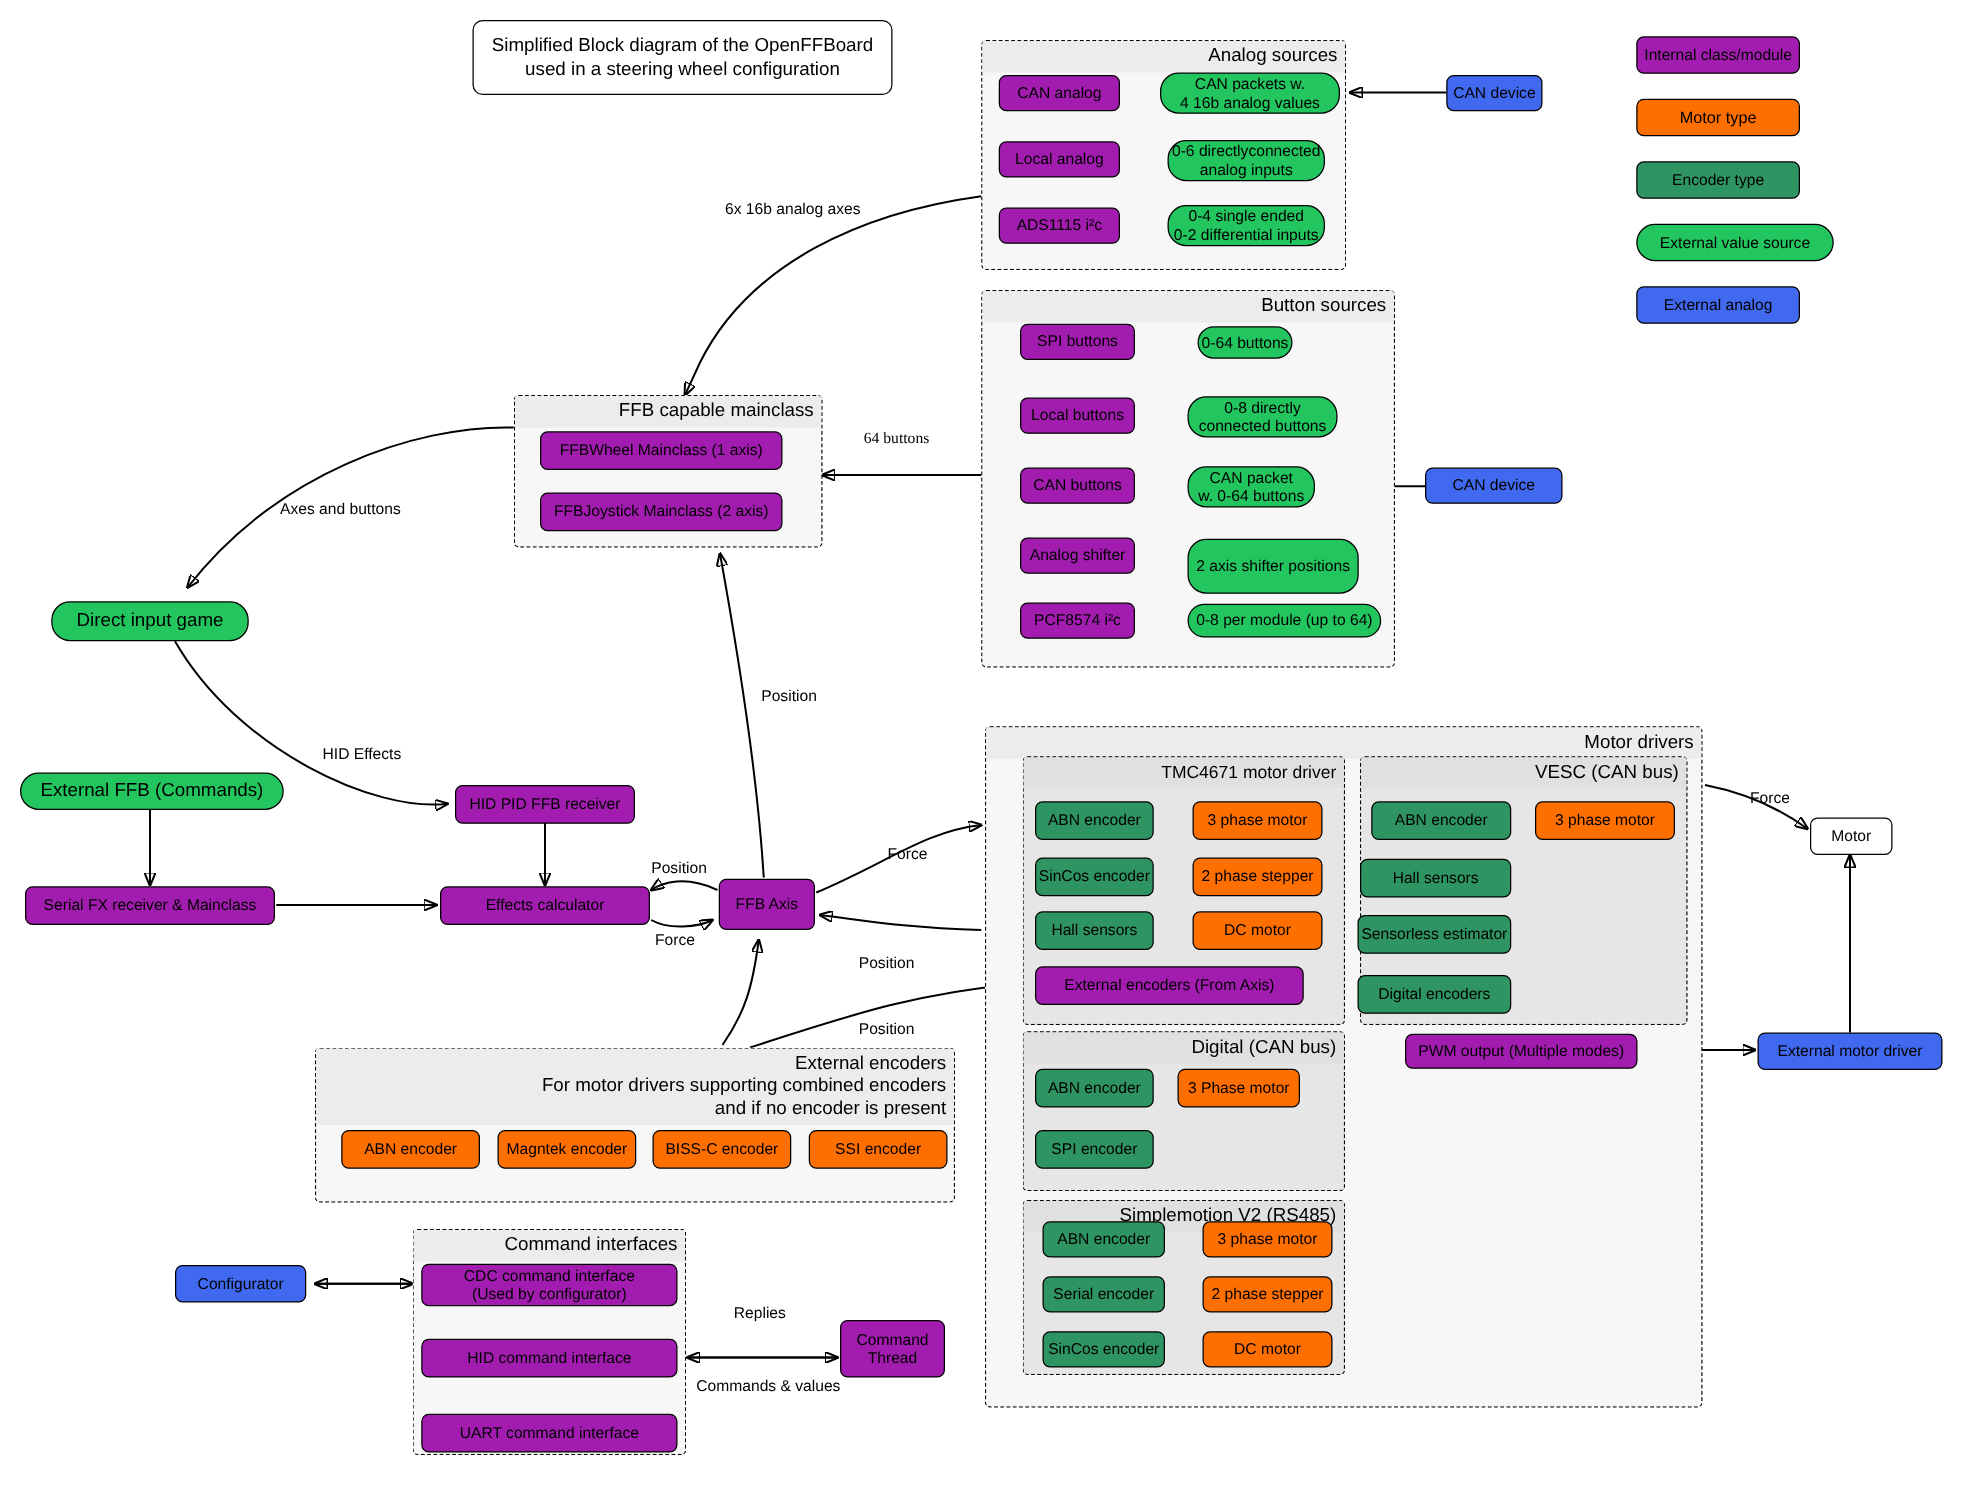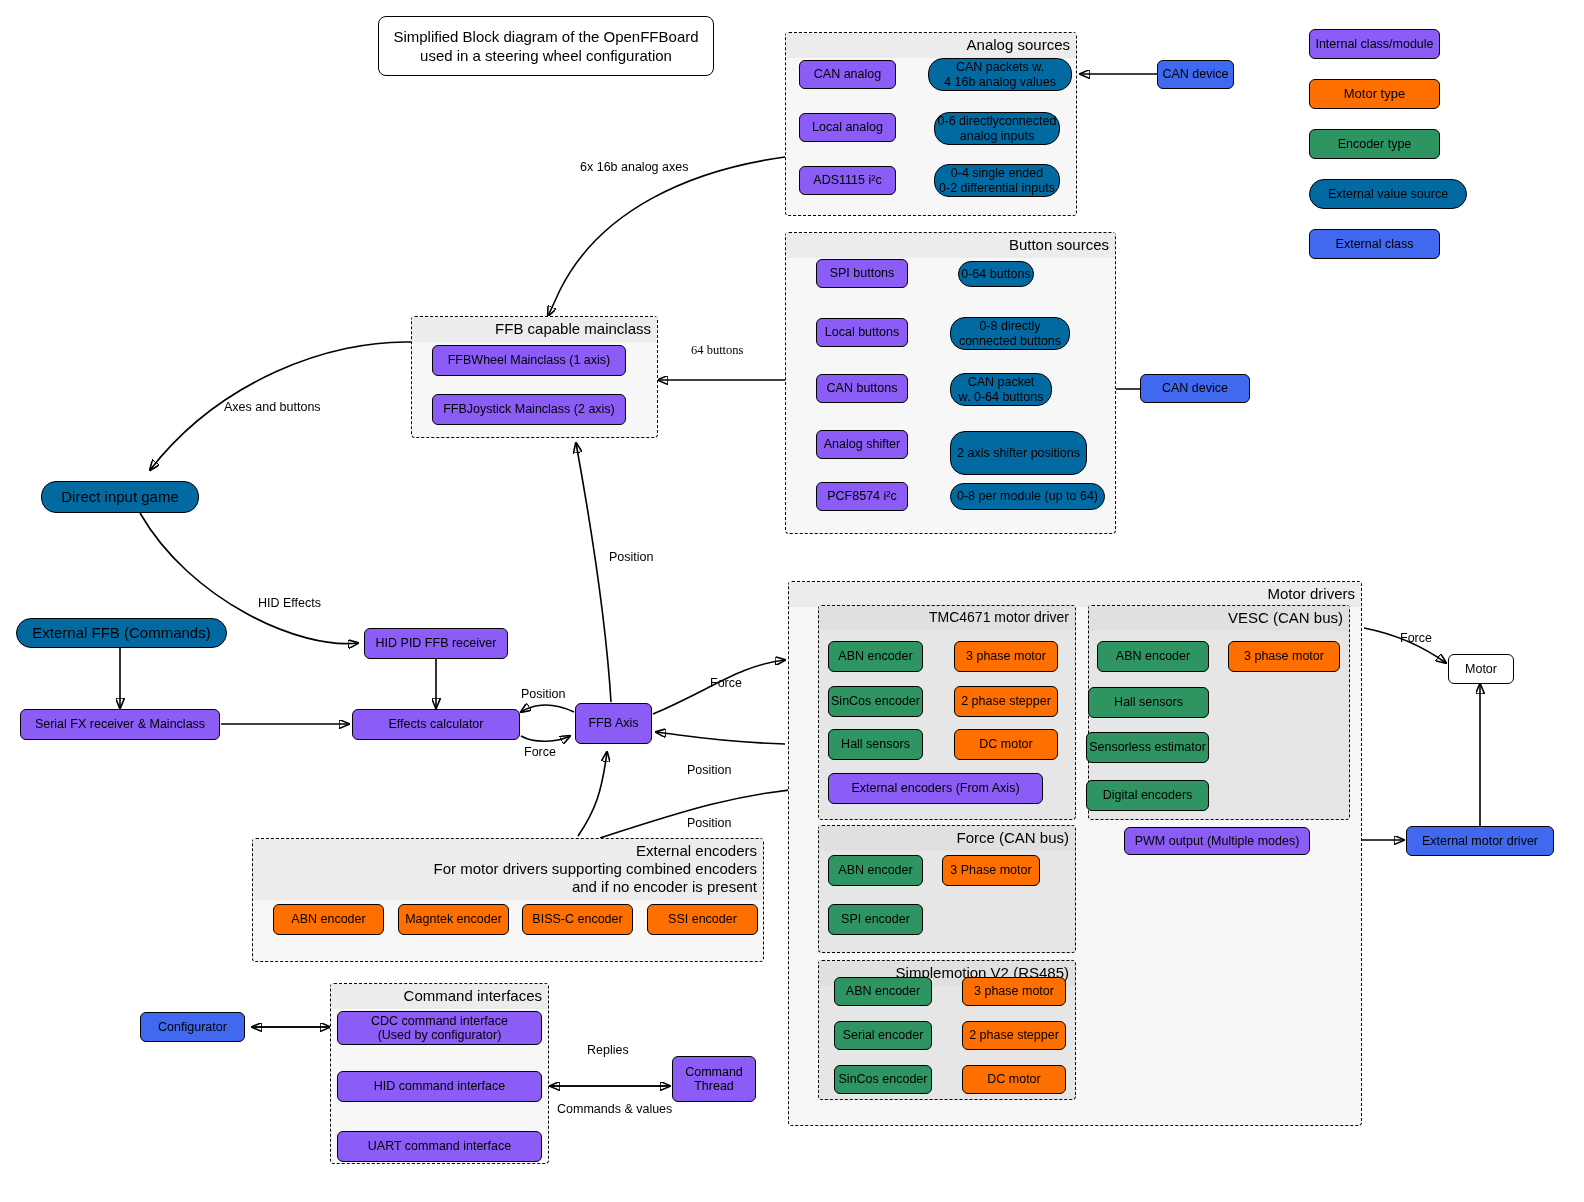--- a/index.html
+++ b/index.html
@@ -4,24 +4,24 @@
 <style>
   html,body{margin:0;padding:0;background:#ffffff;}
   body{width:1584px;height:1202px;position:relative;overflow:hidden;
        font-family:"Liberation Sans", sans-serif;color:#000;}
   #canvas{position:absolute;left:0;top:0;width:1584px;height:1202px;}
 
   
   .node{position:absolute;box-sizing:border-box;display:flex;align-items:center;
         justify-content:center;text-align:center;border:1px solid #000;
         border-radius:6px;line-height:1.15;white-space:pre-line;}
-  .n-gray  {background:#8b5cf6;}
+  .n-gray  {background:#a21caf;}
   .n-orange{background:#ff6f00;}
   .n-green {background:#2e9461;}
-  .n-cyan  {background:#0369a1;border-radius:15px;}
+  .n-cyan  {background:#22c55e;border-radius:15px;}
   .n-blue  {background:#4169f0;}
   .n-white {background:#ffffff;}
 
   
   .group{position:absolute;box-sizing:border-box;border:1.5px dashed #000;
          border-radius:4px;background:#f7f7f7;}
   .group.shade{background:#e6e6e6;}
   .group > .ghdr{position:absolute;left:0;right:0;top:0;box-sizing:border-box;
         background:#ececec;text-align:right;padding:3px 6px 4px 6px;
         white-space:pre-line;line-height:1.2;}
@@ -111,21 +111,21 @@
   </svg>
 
   <div class="titlecard" style="left:378px;top:16px;width:336px;height:60px;font-size:15px;">Simplified Block diagram of the OpenFFBoard
 used in a steering wheel configuration</div>
 
   <div class="legend" style="left:1309px;top:29px;width:131px;">
     <div class="node n-gray" style="position:relative;left:0;top:0;width:131px;height:30px;font-size:12.5px;margin-bottom:20px;">Internal class/module</div>
     <div class="node n-orange" style="position:relative;width:131px;height:30px;font-size:13px;margin-bottom:20px;">Motor type</div>
     <div class="node n-green" style="position:relative;width:131px;height:30px;font-size:12.5px;margin-bottom:20px;">Encoder type</div>
     <div class="node n-cyan" style="position:relative;width:158px;height:30px;font-size:12.5px;margin-bottom:20px;">External value source</div>
-    <div class="node n-blue" style="position:relative;width:131px;height:30px;font-size:12.5px;">External class</div>
+    <div class="node n-blue" style="position:relative;width:131px;height:30px;font-size:12.5px;">External analog</div>
   </div>
 
   <div class="group" style="left:785px;top:32px;width:292px;height:184px;">
     <div class="ghdr" style="font-size:15px;">Analog sources</div>
   </div>
   <div class="node n-gray" style="left:799px;top:60px;width:97px;height:29px;font-size:12.5px;">CAN analog</div>
   <div class="node n-cyan" style="left:928px;top:58px;width:144px;height:33px;font-size:12.5px;">CAN packets w.
 4 16b analog values</div>
   <div class="node n-gray" style="left:799px;top:113px;width:97px;height:29px;font-size:12.5px;">Local analog</div>
   <div class="node n-cyan" style="left:934px;top:112px;width:126px;height:33px;font-size:12.5px;">0-6 directlyconnected
@@ -183,21 +183,21 @@
   <div class="group shade" style="left:1088px;top:605px;width:262px;height:215px;">
     <div class="ghdr" style="font-size:15px;">VESC (CAN bus)</div>
   </div>
   <div class="node n-green" style="left:1097px;top:641px;width:112px;height:31px;font-size:12.5px;">ABN encoder</div>
   <div class="node n-green" style="left:1088px;top:687px;width:121px;height:31px;font-size:12.5px;">Hall sensors</div>
   <div class="node n-green" style="left:1086px;top:732px;width:123px;height:31px;font-size:12.5px;">Sensorless estimator</div>
   <div class="node n-green" style="left:1086px;top:780px;width:123px;height:31px;font-size:12.5px;">Digital encoders</div>
   <div class="node n-orange" style="left:1228px;top:641px;width:112px;height:31px;font-size:12.5px;">3 phase motor</div>
 
   <div class="group shade" style="left:818px;top:825px;width:258px;height:128px;">
-    <div class="ghdr" style="font-size:15px;">Force (CAN bus)</div>
+    <div class="ghdr" style="font-size:15px;">Digital (CAN bus)</div>
   </div>
   <div class="node n-green" style="left:828px;top:855px;width:95px;height:31px;font-size:12.5px;">ABN encoder</div>
   <div class="node n-green" style="left:828px;top:904px;width:95px;height:31px;font-size:12.5px;">SPI encoder</div>
   <div class="node n-orange" style="left:942px;top:855px;width:98px;height:31px;font-size:12.5px;">3 Phase motor</div>
 
   <div class="group shade" style="left:818px;top:960px;width:258px;height:140px;">
     <div class="ghdr" style="font-size:15px;">Simplemotion V2 (RS485)</div>
   </div>
   <div class="node n-green" style="left:834px;top:977px;width:98px;height:29px;font-size:12.5px;">ABN encoder</div>
   <div class="node n-green" style="left:834px;top:1021px;width:98px;height:29px;font-size:12.5px;">Serial encoder</div>

